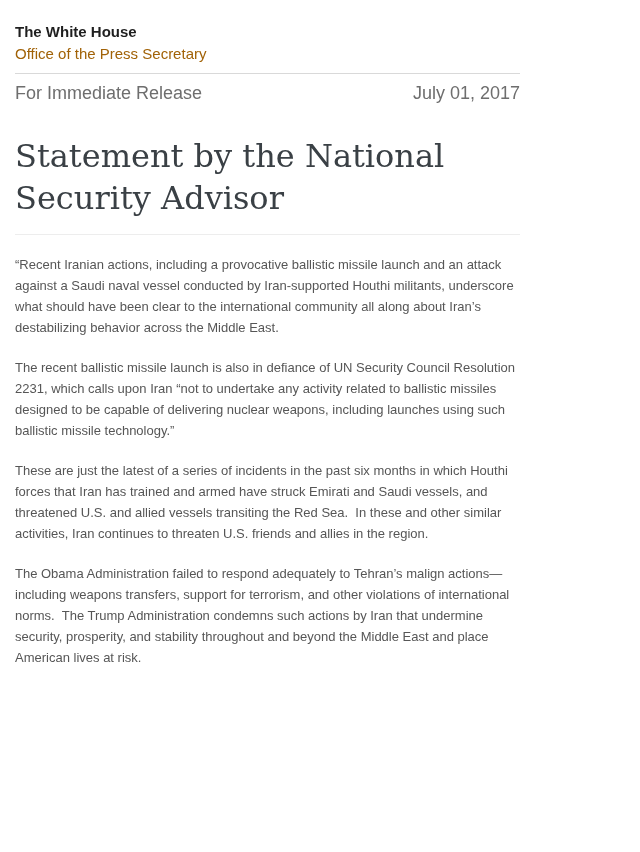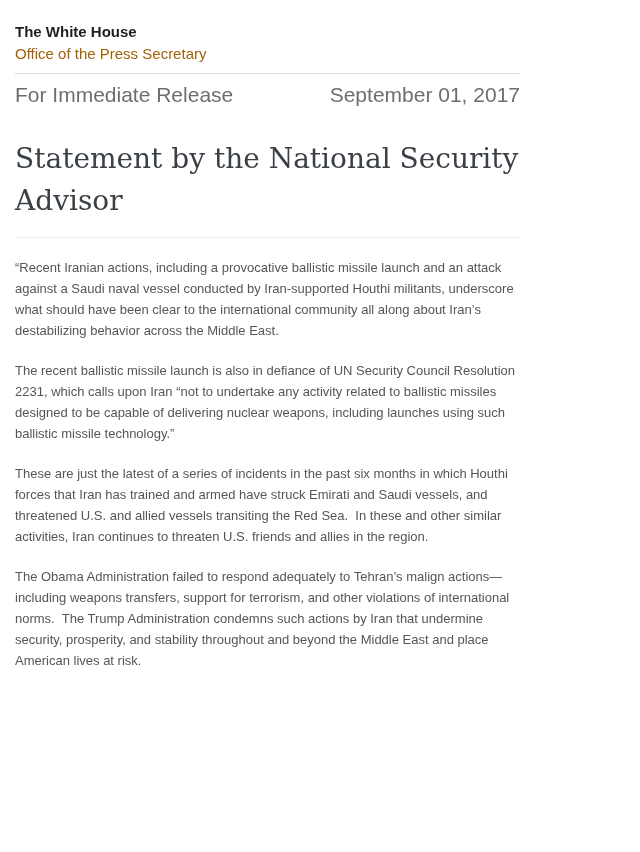--- a/index.html
+++ b/index.html
@@ -35,28 +35,28 @@
   .rule {
     border: none;
     border-top: 1px solid #d9d9d9;
     margin-top: 9px;
   }
   .release-row {
     display: flex;
     justify-content: space-between;
     align-items: flex-end;
     margin-top: 9px;
-    font-size: 21px;
+    font-size: 18px;
     color: #6e6e6e;
   }
   h1.statement-title {
     margin-top: 31px;
     font-family: "DejaVu Serif", "Liberation Serif", serif;
     font-weight: normal;
-    font-size: 28px;
+    font-size: 32px;
     line-height: 42px;
     color: #3a4045;
     letter-spacing: 0px;
   }
   .title-rule {
     border: none;
     border-top: 1px solid #ededed;
     margin-top: 15px;
   }
   .body-text p {
@@ -74,21 +74,21 @@
   <div class="content">
 
     <div class="brand">The White House</div>
 
     <div class="office">Office of the Press Secretary</div>
 
     <hr class="rule">
 
     <div class="release-row">
       <span>For Immediate Release</span>
-      <span>September 01, 2017</span>
+      <span>July 01, 2017</span>
     </div>
 
     <h1 class="statement-title">Statement by the National Security Advisor</h1>
 
     <hr class="title-rule">
 
     <div class="body-text">
       <p>“Recent Iranian actions, including a provocative ballistic missile launch and an attack against a Saudi naval vessel conducted by Iran-supported Houthi militants, underscore what should have been clear to the international community all along about Iran’s destabilizing behavior across the Middle East.</p>
       <p>The recent ballistic missile launch is also in defiance of UN Security Council Resolution 2231, which calls upon Iran “not to undertake any activity related to ballistic missiles designed to be capable of delivering nuclear weapons, including launches using such ballistic missile technology.”</p>
       <p>These are just the latest of a series of incidents in the past six months in which Houthi forces that Iran has trained and armed have struck Emirati and Saudi vessels, and threatened U.S. and allied vessels transiting the Red Sea.  In these and other similar activities, Iran continues to threaten U.S. friends and allies in the region.</p>

